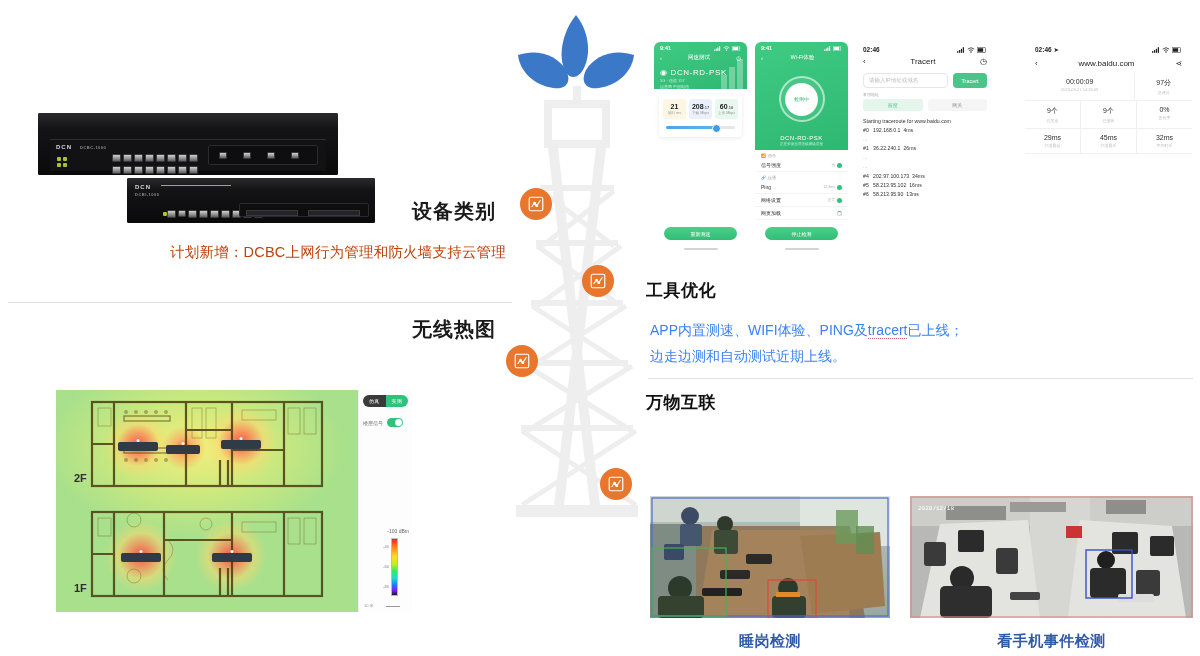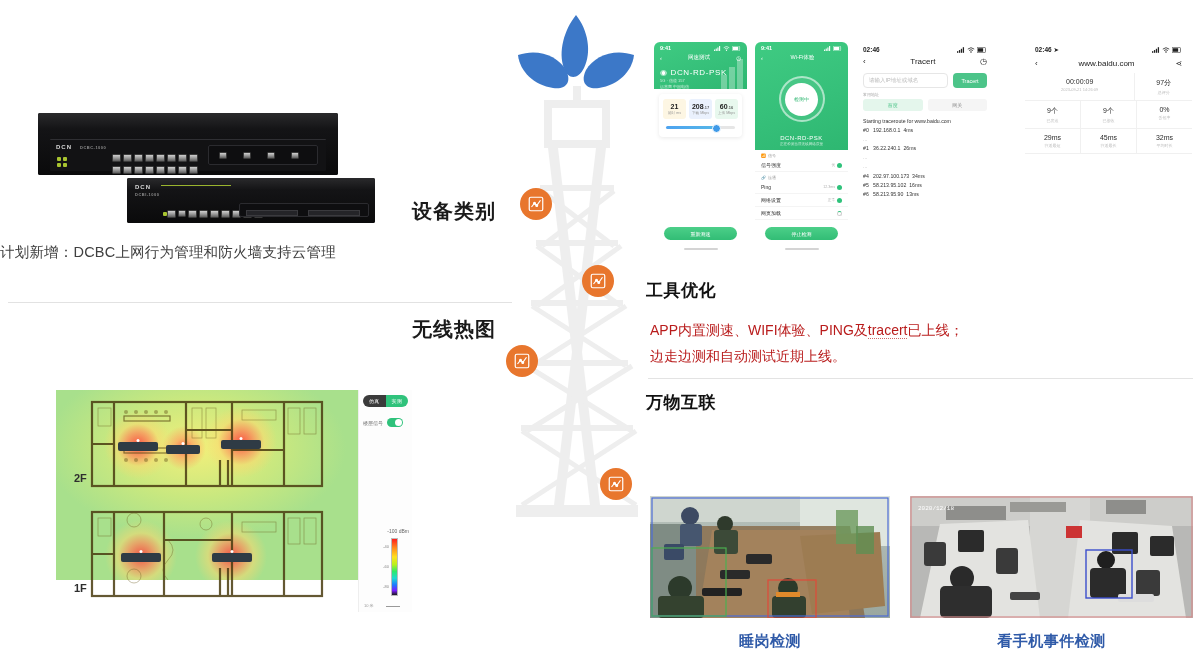--- a/index.html
+++ b/index.html
@@ -68,23 +68,23 @@
     letter-spacing: 1px;
     color: #1a1a1a;
     margin-left: 32px;
   }
   .head-device { top: 198px; }
   .head-heatmap { top: 316px; }
 
   .section-body {
     position: absolute;
     left: 0; right: 14px;
-    text-align: left;
+    text-align: right;
     font-size: 14.5px;
-    color: #404040;
+    color: #c2410c;
     letter-spacing: .2px;
   }
   .body-device { top: 243px; }
   .body-heatmap { top: 362px; }
   .underline-dot { border-bottom: 1px dotted #d06868; }
 
   .divider {
     position: absolute;
     left: 8px; width: 504px; height: 1px;
     background: #e2e2e2;
@@ -93,21 +93,21 @@
 
   
   .heatmap-wrap {
     position: absolute;
     left: 56px; top: 390px;
     width: 356px; height: 222px;
     background: #fff;
     overflow: hidden;
   }
   .heat-canvas {
-    position: absolute; left: 0; top: 0; width: 302px; height: 190px;
+    position: absolute; left: 0; top: 0; width: 302px; height: 222px;
     background:
       radial-gradient(circle 34px at 82px 55px, rgba(255,60,60,.85) 0%, rgba(255,140,90,.72) 38%, rgba(255,215,110,.5) 62%, rgba(255,255,140,0) 100%),
       radial-gradient(circle 22px at 128px 58px, rgba(255,70,70,.8) 0%, rgba(255,150,95,.65) 42%, rgba(255,230,130,0) 100%),
       radial-gradient(circle 36px at 185px 52px, rgba(255,60,60,.85) 0%, rgba(255,140,90,.7) 38%, rgba(255,215,110,.5) 64%, rgba(255,255,140,0) 100%),
       radial-gradient(circle 36px at 85px 166px, rgba(255,60,60,.85) 0%, rgba(255,140,90,.7) 38%, rgba(255,215,110,.5) 64%, rgba(255,255,140,0) 100%),
       radial-gradient(circle 36px at 175px 166px, rgba(255,60,60,.85) 0%, rgba(255,140,90,.7) 38%, rgba(255,215,110,.5) 64%, rgba(255,255,140,0) 100%),
       radial-gradient(ellipse 150px 90px at 140px 58px, #f3ef7a 0%, #c9e87f 55%, #a8e08c 100%),
       linear-gradient(180deg,#a5dd8b 0%, #9ed98a 100%);
     padding-left: 15px;
   }
@@ -335,21 +335,21 @@
 
   
   .r-head {
     position: absolute; left: 1px;
     font-size: 17px; font-weight: bold; color: #111; letter-spacing: .5px;
   }
   .r-head-tools { top: 279px; }
   .r-head-iot { top: 391px; }
   .r-para {
     position: absolute; left: 5px; right: 8px;
-    font-size: 14px; color: #b91c1c; line-height: 1.85;
+    font-size: 14px; color: #3b82f6; line-height: 1.85;
   }
   .r-para-tools { top: 318px; }
   .r-para-iot { top: 418px; }
   .r-div { position: absolute; left: 3px; width: 545px; height: 1px; background: #e3e3e3; top: 378px; }
 
   .photo {
     position: absolute; top: 496px; height: 122px;
     overflow: hidden; background: #8a8f93;
   }
   .photo-a { left: 5px; width: 240px; }

